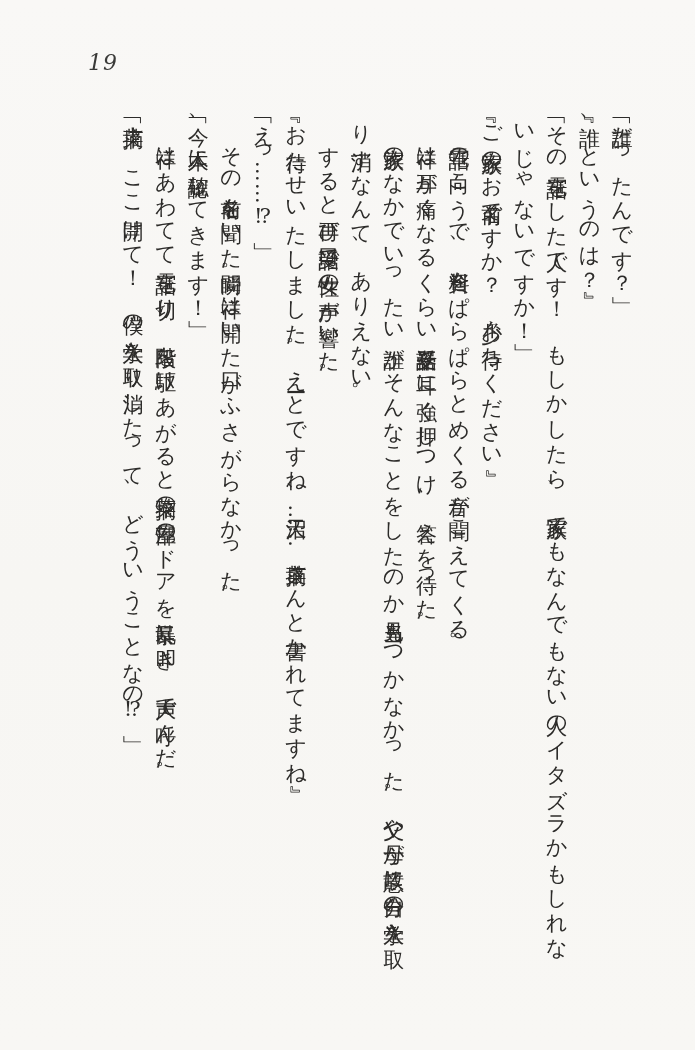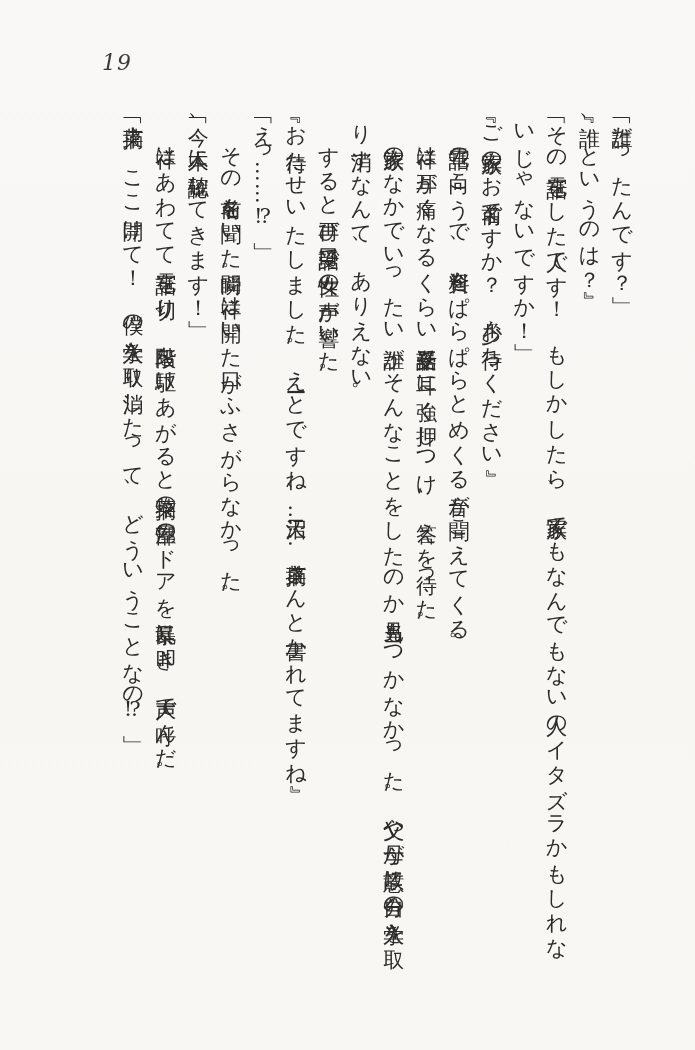--- a/index.html
+++ b/index.html
@@ -13,21 +13,21 @@
     background: linear-gradient(180deg, #f9f8f6 0%, #f7f6f3 55%, #f8f7f4 100%);
     font-family: "DejaVu Serif", "Liberation Serif", serif;
   }
   .page {
     position: absolute;
     inset: 0;
   }
   .page-number {
     position: absolute;
     top: 50px;
-    left: 102px;
+    left: 88px;
     font-size: 22px;
     font-style: italic;
     color: #3a3a38;
     letter-spacing: 1px;
   }
   .text-block {
     position: absolute;
     top: 110px;
     right: 57px;
     height: 840px;

